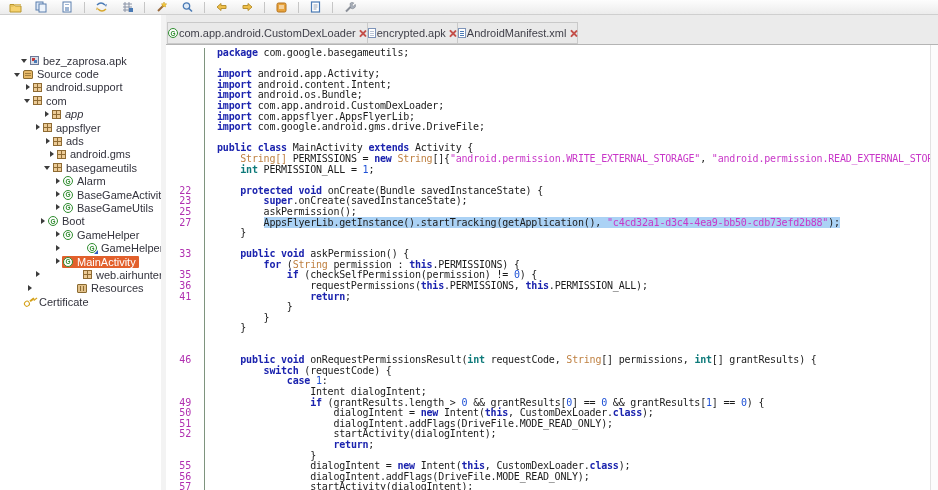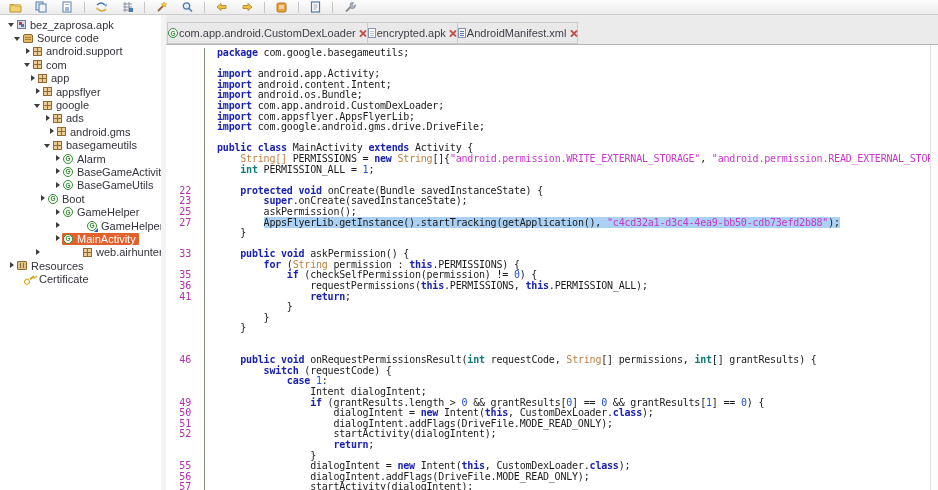--- a/index.html
+++ b/index.html
@@ -155,21 +155,21 @@
     <span class="tbtn">
       <svg width="13" height="12">
         <path d="M3 10.5 L7.5 6" stroke="#8a8f98" stroke-width="2"></path>
         <path d="M7 2.5a3 3 0 013.8-.6L8.8 4l1.4 1.4 2-2A3 3 0 017.6 7z" fill="#aab1bc" stroke="#777d88" stroke-width=".6"></path>
       </svg>
     </span>
   </div>
 
 <div class="main">
   <div class="tree" id="tree">
-      <div class="row" style="padding-left: 7px;">
+      <div class="row" style="padding-left: 20px; margin-top: 36px;">
         <span class="ar open"></span>
         <span class="content">
           <span class="ti i-apk"></span>
           <span class="lbl">bez_zaprosa.apk</span>
         </span>
       </div>
       <div class="row" style="padding-left: 13px;">
         <span class="ar open"></span>
         <span class="content">
           <span class="ti i-src"></span>
@@ -183,39 +183,32 @@
           <span class="lbl">android.support</span>
         </span>
       </div>
       <div class="row" style="padding-left: 23px;">
         <span class="ar open"></span>
         <span class="content">
           <span class="ti i-pkg"></span>
           <span class="lbl">com</span>
         </span>
       </div>
-      <div class="row" style="padding-left: 28px;">
+      <div class="row" style="padding-left: 42px; font-style: italic;">
         <span class="ar closed"></span>
         <span class="content">
           <span class="ti i-pkg"></span>
           <span class="lbl">app</span>
         </span>
       </div>
       <div class="row" style="padding-left: 33px;">
         <span class="ar closed"></span>
         <span class="content">
           <span class="ti i-pkg"></span>
           <span class="lbl">appsflyer</span>
-        </span>
-      </div>
-      <div class="row" style="padding-left: 33px;">
-        <span class="ar open"></span>
-        <span class="content">
-          <span class="ti i-pkg"></span>
-          <span class="lbl">google</span>
         </span>
       </div>
       <div class="row" style="padding-left: 43px;">
         <span class="ar closed"></span>
         <span class="content">
           <span class="ti i-pkg"></span>
           <span class="lbl">ads</span>
         </span>
       </div>
       <div class="row" style="padding-left: 47px;">
@@ -281,21 +274,21 @@
           <span class="lbl">MainActivity</span>
         </span>
       </div>
       <div class="row" style="padding-left: 33px; gap: 40px;">
         <span class="ar closed"></span>
         <span class="content">
           <span class="ti i-pkg"></span>
           <span class="lbl">web.airhunter</span>
         </span>
       </div>
-      <div class="row" style="padding-left: 7px;">
+      <div class="row" style="padding-left: 25px; gap: 42px;">
         <span class="ar closed"></span>
         <span class="content">
           <span class="ti i-res"></span>
           <span class="lbl">Resources</span>
         </span>
       </div>
       <div class="row" style="padding-left: 13px;">
         <span class="ar"></span>
         <span class="content">
           <span class="ti i-key"></span>

